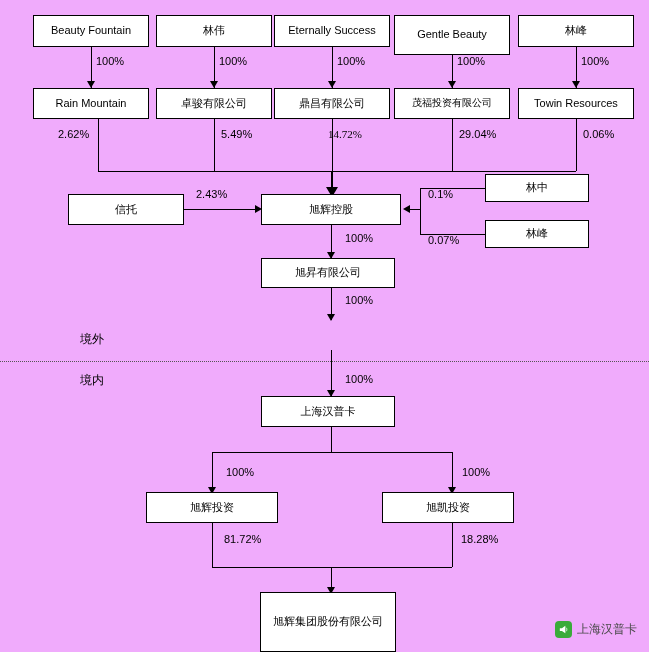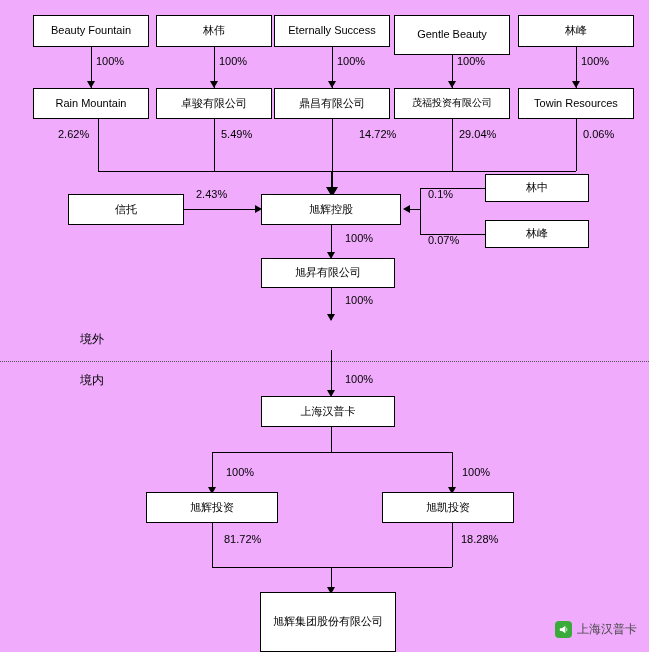--- a/index.html
+++ b/index.html
@@ -173,21 +173,21 @@
   <div class="vline" style="left:98px; top:119px; height:52px;"></div>
   <div class="vline" style="left:214px; top:119px; height:52px;"></div>
   <div class="vline" style="left:332px; top:119px; height:52px;"></div>
   <div class="vline" style="left:452px; top:119px; height:52px;"></div>
   <div class="vline" style="left:576px; top:119px; height:52px;"></div>
 
   <div class="hline" style="left:98px; top:171px; width:478px;"></div>
 
   <div class="label" style="left:58px; top:128px;">2.62%</div>
   <div class="label" style="left:221px; top:128px;">5.49%</div>
-  <div class="label" style="left:359px; top:128px;">14.72%</div>
+  <div class="label" style="left:328px; top:128px;font-family:Liberation Serif, serif;">14.72%</div>
   <div class="label" style="left:459px; top:128px;">29.04%</div>
   <div class="label" style="left:583px; top:128px;">0.06%</div>
 
   <div class="vline thick" style="left:331px; top:171px; height:21px;"></div>
   <div class="arrow down thick" style="left:326px; top:187px;"></div>
 
   <div class="node" style="left:68px; top:194px; width:116px; height:31px;">
     <span>信托</span>
   </div>
   <div class="hline" style="left:184px; top:209px; width:72px;"></div>

